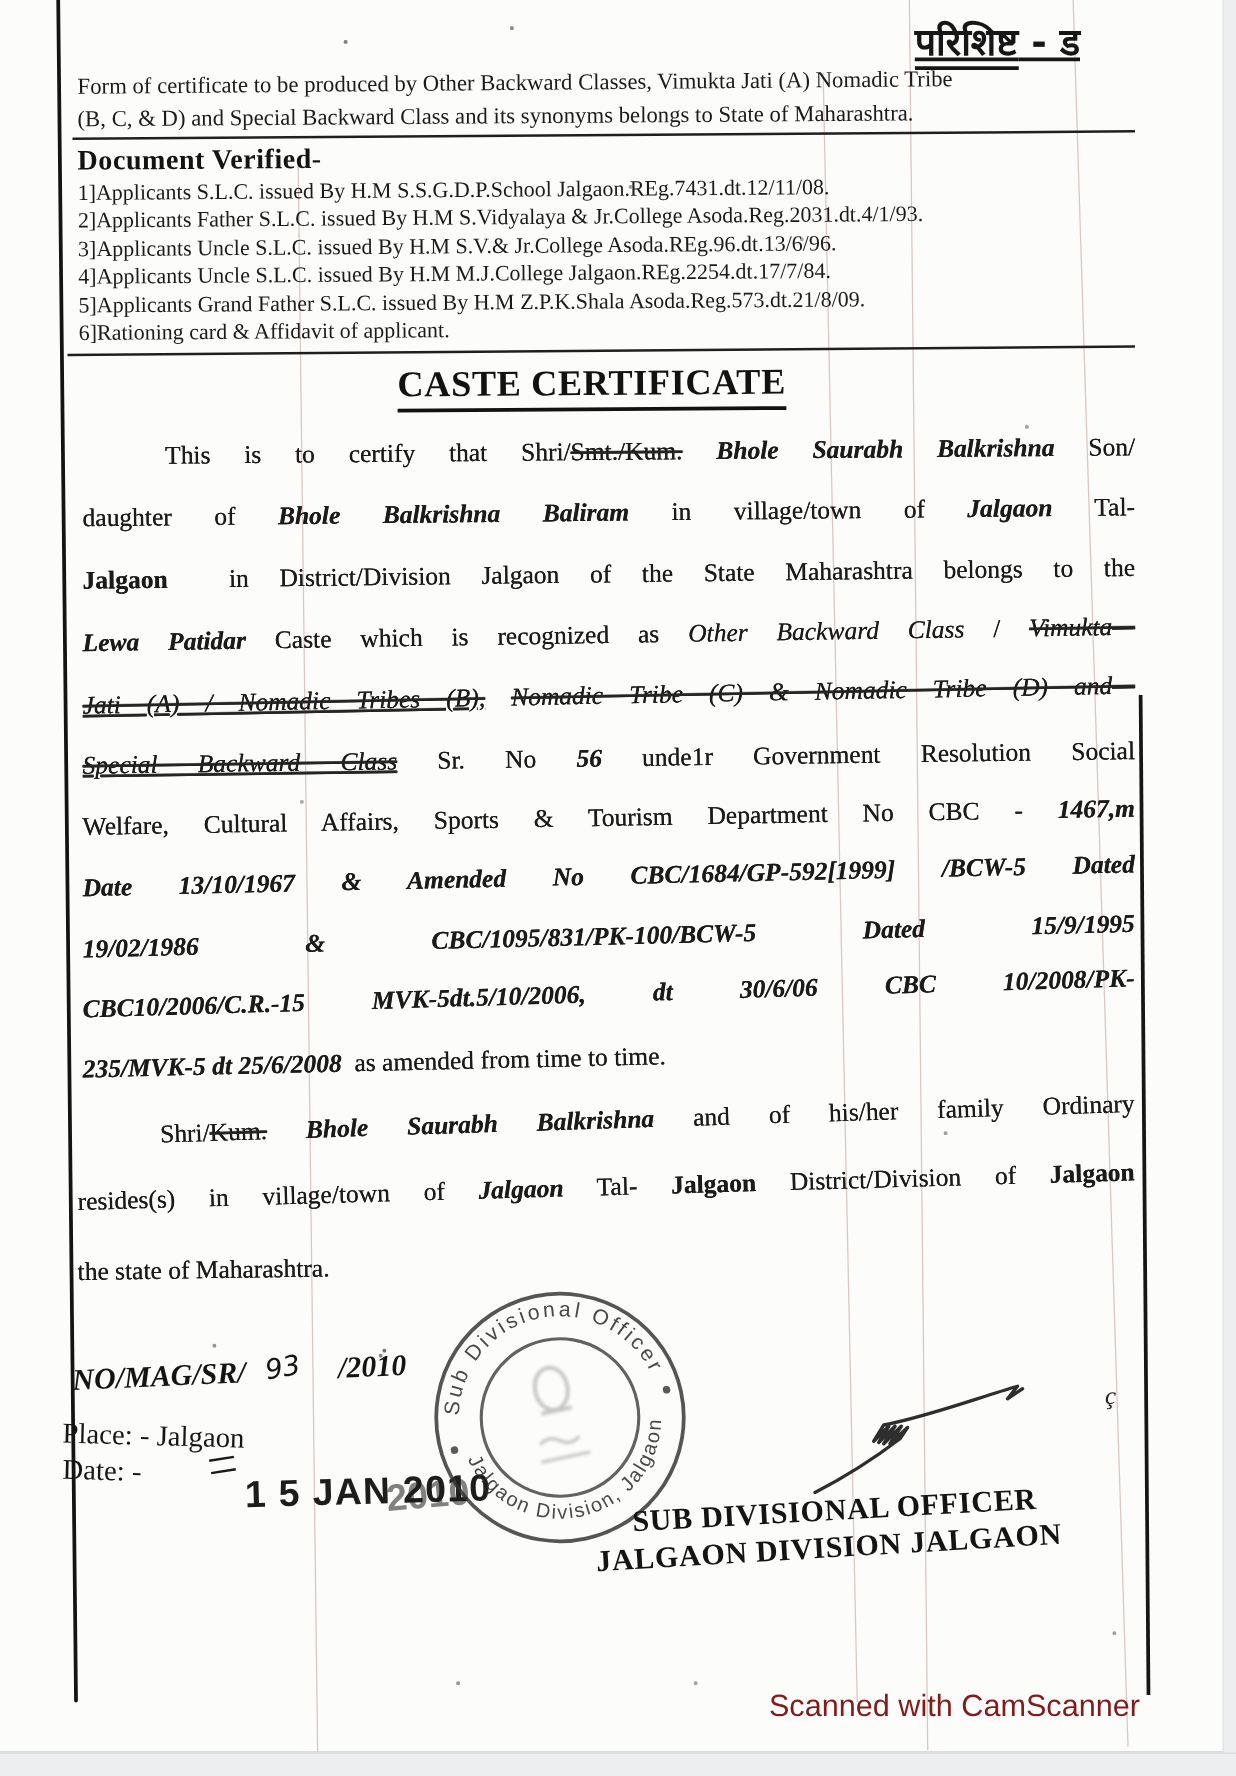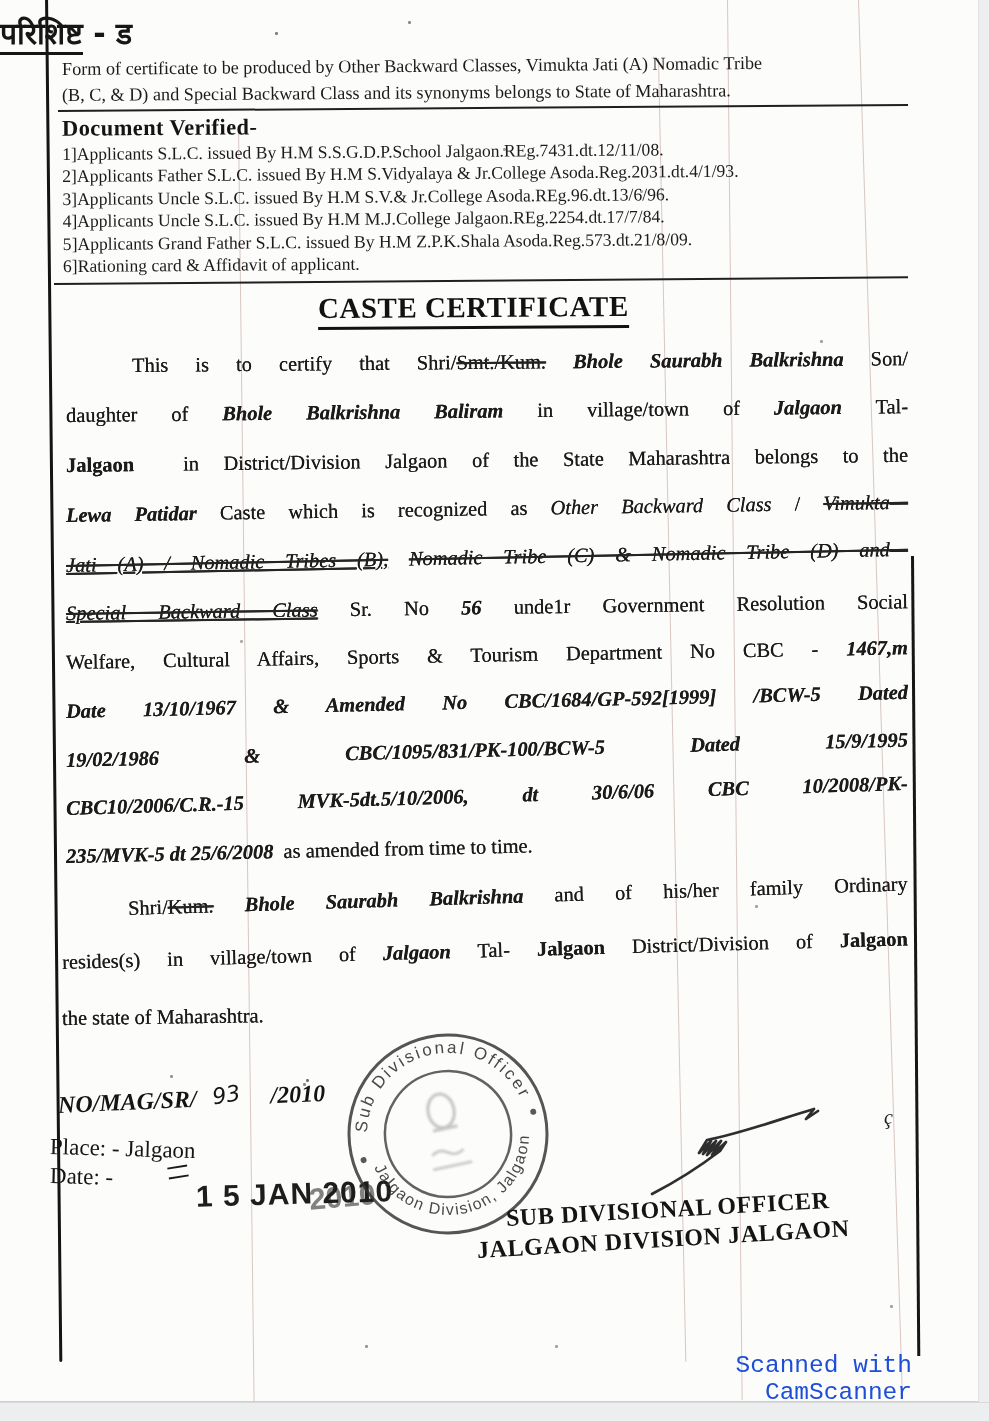--- a/index.html
+++ b/index.html
@@ -20,22 +20,22 @@
   .c3{left:858px;top:0;height:1398px;transform:rotate(-1.8deg);}
   .rule{position:absolute;height:2.2px;background:#1f1f1f;transform-origin:left center;}
   .rule1{left:58px;top:110px;width:850px;transform:rotate(-0.4deg);}
   .rule2{left:54px;top:283px;width:854px;transform:rotate(-0.45deg);}
   .specks{position:absolute;left:275px;top:32px;width:2.5px;height:2.5px;border-radius:50%;background:rgba(20,20,20,.55);
     box-shadow:133px -11px rgba(20,20,20,.5), 228px 116px rgba(20,20,20,.4), 365px 158px rgba(20,20,20,.35),
     545px 308px rgba(20,20,20,.4), -35px 608px rgba(20,20,20,.35), 480px 873px rgba(20,20,20,.4),
     31px 1047px rgba(20,20,20,.6), 28px 1051px rgba(20,20,20,.5), -105px 1043px rgba(20,20,20,.45),
     615px 1273px rgba(20,20,20,.4), 90px 1313px rgba(20,20,20,.45), 280px 1313px rgba(20,20,20,.4);}
   
-  .appx{position:absolute;left:0;top:12px;width:864px;text-align:left;
-        font-family:"DejaVu Sans",sans-serif;font-weight:700;font-size:30px;color:#161616;}
+  .appx{position:absolute;left:0;top:12px;width:864px;text-align:right;
+        font-family:"DejaVu Sans",sans-serif;font-weight:700;font-size:30px;color:#161616;text-decoration:underline;}
   .appx .main{border-bottom:3px solid #161616;padding-bottom:1px;}
   .intro{position:absolute;left:62px;width:848px;font-size:18.2px;color:#1b1b1b;transform-origin:left center;}
   .docv-head{position:absolute;left:62px;top:115px;font-weight:700;font-size:22.5px;letter-spacing:.4px;color:#141414;transform:rotate(-0.4deg);}
   .docv-items{position:absolute;left:62px;top:143px;width:846px;font-size:17.6px;line-height:22.4px;color:#1b1b1b;transform:rotate(-0.45deg);transform-origin:left top;}
   
   .cert-title{position:absolute;left:318px;top:291px;font-weight:700;font-size:29px;letter-spacing:.5px;color:#121212;
               border-bottom:3.5px solid #121212;padding-bottom:2px;transform:rotate(-0.4deg);}
   .pline{position:absolute;left:66px;width:842px;font-size:20.4px;color:#1b1b1b;
          text-align:justify;text-align-last:justify;transform-origin:left center;text-shadow:0.2px 0 0 currentColor;}
   .pline.noj{text-align:left;text-align-last:left;}
@@ -60,21 +60,21 @@
              font-size:30px;letter-spacing:1px;color:#1d1d1d;transform:rotate(-1.6deg);}
   .datestamp-ghost{position:absolute;left:309px;top:1180px;font-family:"Liberation Sans",sans-serif;font-weight:700;
              font-size:30px;color:#1d1d1d;opacity:.55;transform:rotate(-5deg);}
   .officer{position:absolute;font-weight:700;font-size:24px;letter-spacing:.6px;color:#141414;transform-origin:left center;}
   .off1{left:506px;top:1205px;transform:rotate(-3.2deg);}
   .off2{left:477px;top:1237px;transform:rotate(-3.4deg);}
   .stray{position:absolute;left:884px;top:1106px;font-size:20px;font-style:italic;color:#222;}
   .stampbox{position:absolute;left:332px;top:1018px;width:232px;height:232px;transform:rotate(-12deg);}
   .sigbox{position:absolute;left:648px;top:1088px;width:190px;height:115px;}
   .watermark{position:absolute;left:600px;top:1352px;width:312px;text-align:right;
-             font-family:Liberation Mono, monospace;font-size:24.5px;color:#1d4ed8;}
+             font-family:Liberation Sans, sans-serif;font-size:24.5px;color:#7f1d1d;}
 </style>
 </head>
 <body>
 
 <div class="paper">
 
   <div class="vline edgeL"></div>
   <div class="vline edgeR"></div>
   <div class="vline crease c1"></div>
   <div class="vline crease c2"></div>

